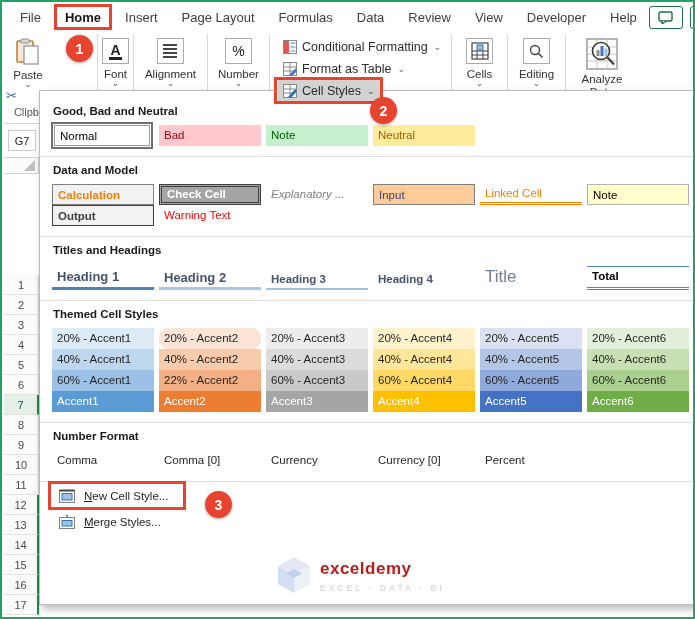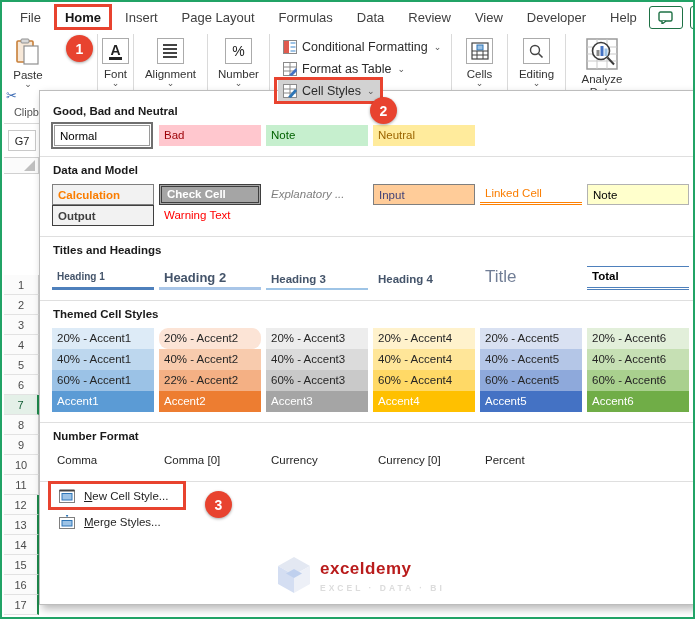--- a/index.html
+++ b/index.html
@@ -56,21 +56,21 @@
     background:#fff;border:1px solid #BDBDBD;box-shadow:3px 4px 8px rgba(0,0,0,.28);
     z-index:10;padding:7px 1px 0 10px;overflow:hidden;
   }
   .sec-title{font-size:11.5px;font-weight:bold;color:#1a1a1a;margin:7px 0 8px 3px;}
   .tile-grid{display:grid;grid-template-columns:repeat(6,102px);column-gap:5px;row-gap:6px;margin-left:2px;align-items:end;}
   .tile{height:21px;line-height:21px;font-size:11.5px;padding-left:5px;white-space:nowrap;overflow:hidden;cursor:default;}
   .tile.sel{border:1px solid #9a9a9a;outline:2px solid #6f6f6f;outline-offset:1px;height:21px;background:#fff;color:#000;margin-left:2px;width:96px;}
   .tile.check{border:3px double #3F3F3F;line-height:15px;}
   .tile.ital{font-style:italic;}
   .tile.linked{border-bottom:3px double #FF8001;height:20px;line-height:17px;}
-  .tile.h1{font-size:10px;font-weight:bold;color:#44546A;border-bottom:3px solid #4E80BC;height:24px;line-height:21px;}
+  .tile.h1{font-size:13px;font-weight:bold;color:#44546A;border-bottom:3px solid #4E80BC;height:24px;line-height:21px;}
   .tile.h2{font-size:13px;font-weight:bold;color:#44546A;border-bottom:3px solid #A9C6E8;height:22px;line-height:19px;}
   .tile.h3{font-size:11.5px;font-weight:bold;color:#44546A;border-bottom:2px solid #9EC4E6;height:20px;line-height:18px;}
   .tile.h4{font-size:11.5px;font-weight:bold;color:#44546A;}
   .tile.title{font-size:17px;font-weight:normal;color:#717E96;height:26px;line-height:26px;}
   .tile.total{font-weight:bold;color:#000;border-top:1px solid #4E80BC;border-bottom:3px double #4E80BC;height:24px;line-height:19px;}
   .divider{border-top:1px solid #DFDFDF;margin:10px -10px 2px -10px;}
   .menu-item{display:flex;align-items:center;gap:9px;height:24px;padding:0 14px 0 9px;font-size:11.5px;color:#1f1f1f;width:max-content;position:relative;margin-top:2px;}
   .menu-item u{text-decoration:underline;}
   .menu-item.highlight::after{content:"";position:absolute;left:-2px;right:-4px;top:-3px;bottom:-2px;border:3px solid #E8432F;}
   

